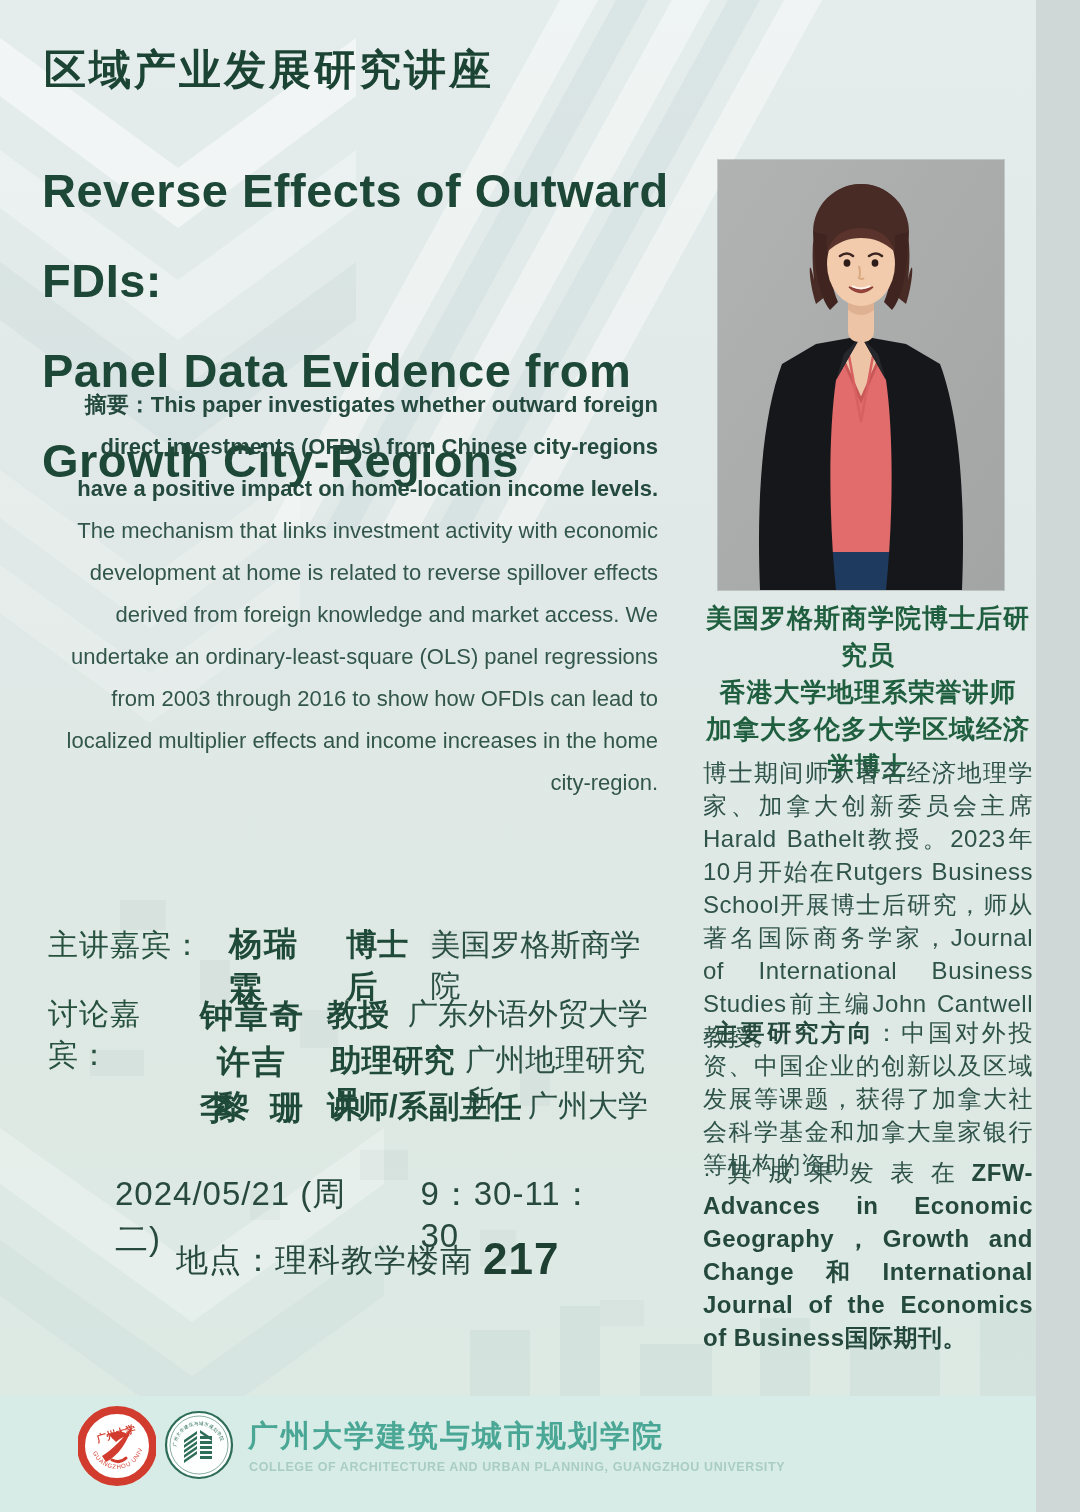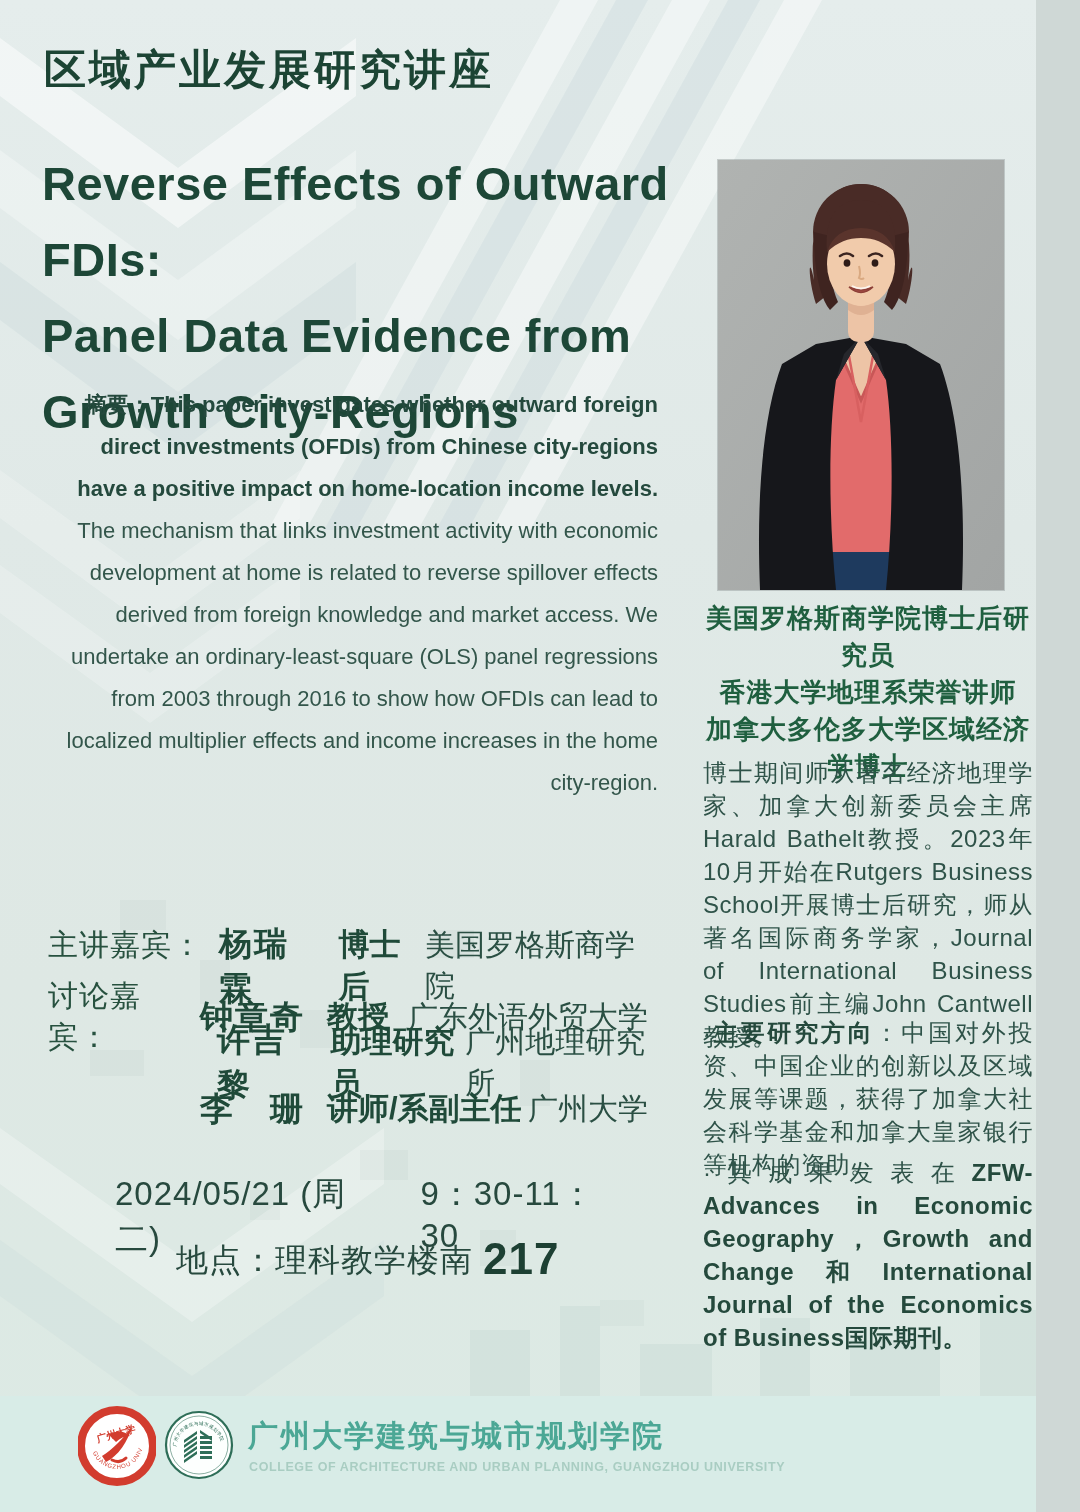--- a/index.html
+++ b/index.html
@@ -8,35 +8,35 @@
     font-family:"Liberation Sans","DejaVu Sans",sans-serif;
     background:linear-gradient(180deg,#e5edec 0%,#e0e9e7 35%,#dee8e4 65%,#dceae4 100%);
   }
   .bg-svg{position:absolute;left:0;top:0;width:1080px;height:1512px;}
   .series-title{
     position:absolute;left:44px;top:42px;font-size:42px;font-weight:600;
     color:#1c4434;letter-spacing:3px;
   }
   .main-title{
     position:absolute;left:42px;top:146px;width:670px;
-    font-size:47px;font-weight:700;color:#1d4737;line-height:76px;letter-spacing:0.5px;
+    font-size:47px;font-weight:700;color:#1d4737;line-height:90px;letter-spacing:0.5px;
   }
   .abstract{
     position:absolute;left:50px;top:384px;width:608px;
     font-size:22px;line-height:42px;color:#33564b;text-align:right;
   }
   .abstract .lead{font-weight:700;color:#24493d;}
   .guests{position:absolute;left:48px;top:922px;width:600px;color:#27513f;}
   .keynote-row{display:flex;align-items:baseline;}
   .g-label{font-size:30px;letter-spacing:1px;flex:0 0 auto;}
-  .g-name{font-size:33px;font-weight:700;margin-left:16px;letter-spacing:2px;color:#1f4a39;}
+  .g-name{font-size:33px;font-weight:700;margin-left:26px;letter-spacing:2px;color:#1f4a39;}
   .g-title{font-size:31px;font-weight:700;margin-left:22px;color:#1f4a39;}
   .g-org{font-size:30px;margin-left:auto;color:#2a4f43;}
   .discuss-block{position:absolute;left:48px;top:994px;width:600px;}
-  .discuss-row{display:flex;align-items:center;height:46px;color:#27513f;}
+  .discuss-row{display:flex;align-items:flex-start;height:46px;color:#27513f;}
   .g-label-spacer{width:152px;flex:0 0 auto;font-size:30px;letter-spacing:1px;}
   .schedule-date{
     position:absolute;left:115px;top:1172px;width:500px;display:flex;
     font-size:33px;color:#27493e;letter-spacing:1px;
   }
   .schedule-time{margin-left:52px;}
   .schedule-loc{
     position:absolute;left:176px;top:1234px;font-size:32px;color:#27493e;letter-spacing:1px;
   }
   .room-number{font-size:44px;font-weight:700;color:#1d4033;margin-left:10px;vertical-align:-3px;}

